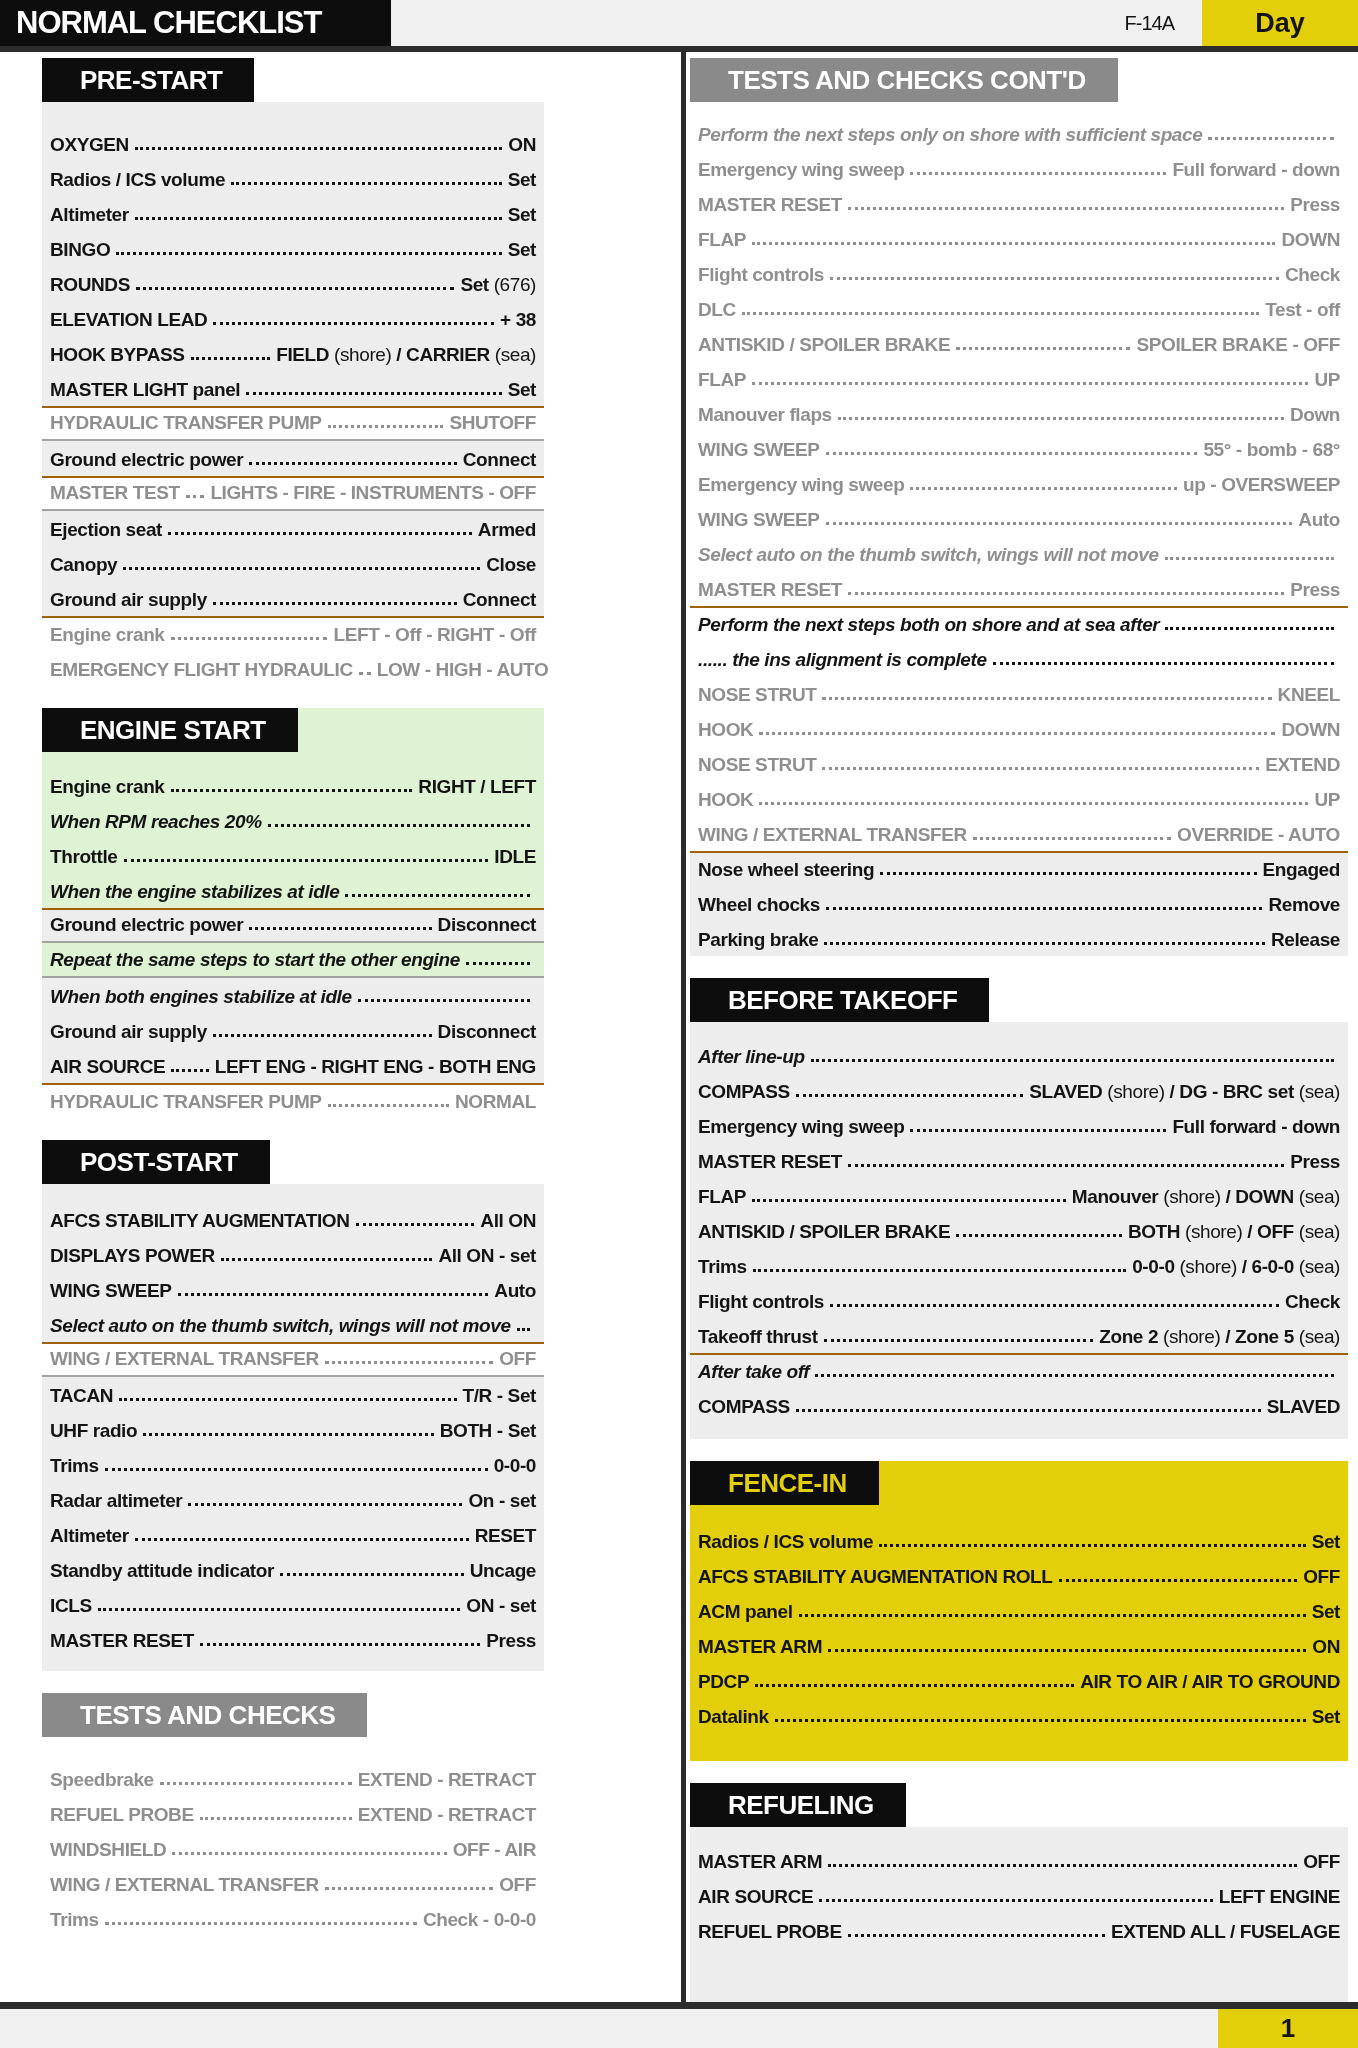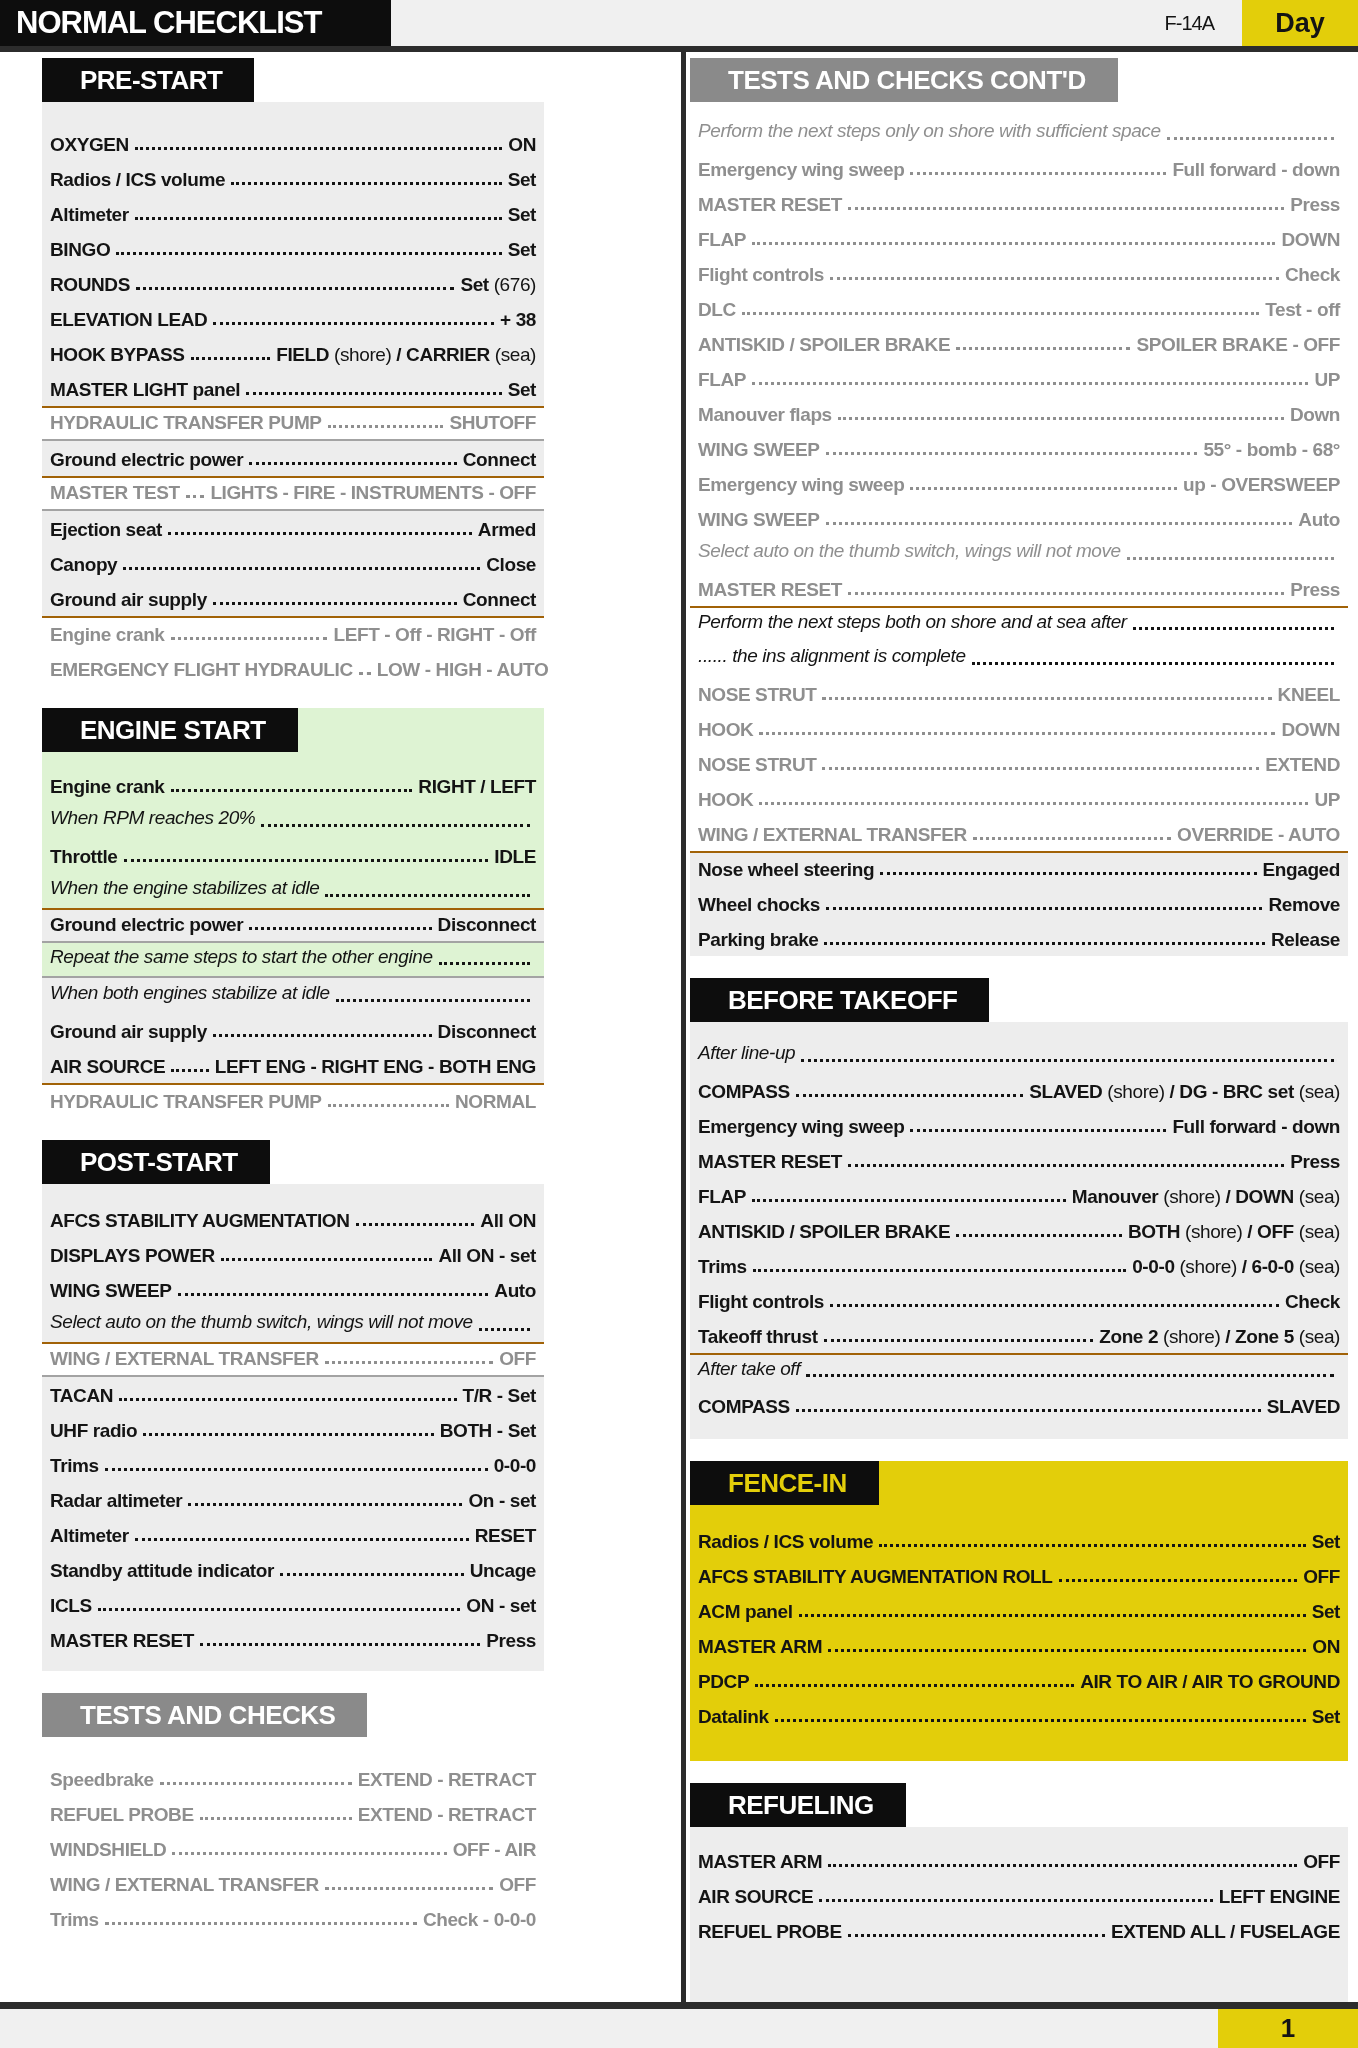--- a/index.html
+++ b/index.html
@@ -5,21 +5,21 @@
   html,body{margin:0;padding:0;background:#fff;}
   .page{position:relative;width:1358px;height:2048px;background:#ffffff;overflow:hidden;
         font-family:"Liberation Sans", sans-serif;-webkit-font-smoothing:antialiased;}
 
   
   .header{position:absolute;top:0;left:0;right:0;height:46px;background:#f0f0f0;display:flex;align-items:stretch;}
   .title-box{background:#0d0d0d;color:#fff;font-weight:700;font-size:31px;line-height:46px;
              padding:0 70px 0 16px;letter-spacing:-1px;white-space:nowrap;}
   .h-spacer{flex:1;}
   .aircraft{font-weight:400;font-size:20px;line-height:46px;color:#141414;margin-right:28px;letter-spacing:-1px;}
-  .day-badge{width:116px;background:var(--yellow,#e3ce0a);color:#141414;font-weight:700;font-size:27px;
+  .day-badge{width:156px;background:var(--yellow,#e3ce0a);color:#141414;font-weight:700;font-size:27px;
              line-height:46px;text-align:center;}
   .top-rule{position:absolute;top:46px;left:0;right:0;height:6px;background:var(--rule,#2c2c2c);}
 
   
   .col{position:absolute;top:58px;display:flex;flex-direction:column;}
   .col-left{left:10px;width:502px;height:1944px;padding-left:32px;}
   .col-right{left:690px;width:658px;height:1944px;}
   .vdiv{position:absolute;left:681px;top:52px;width:5px;height:1950px;background:var(--rule,#2c2c2c);}
 
   
@@ -50,21 +50,21 @@
   .sec-fence-in .sec-body{padding:18px 0 28px;}
   .sec-refueling .sec-body{padding:16px 0 0;}
 
   
   .row{display:flex;align-items:flex-end;height:35px;padding:0 8px 5px 8px;box-sizing:border-box;
        font-size:19px;font-weight:700;color:var(--ink,#141414);letter-spacing:-0.4px;}
   .row .lab{white-space:nowrap;}
   .row .dots{flex:1;min-width:12px;border-bottom:3px dotted currentColor;margin:0 6px 6px;align-self:flex-end;}
   .row .val{white-space:nowrap;text-align:right;}
   .row.muted{color:var(--muted,#8f8f8f);}
-  .row.note{font-weight:400;font-style:italic;align-items:center;}
+  .row.note{font-weight:700;font-style:italic;}
   .row.bg-green{background:var(--green,#def3d3);}
   .row.bg-gray{background:var(--gray,#ededed);}
   .row.bg-white{background:#fff;}
   .row.bt{border-top:2px solid #a16207;}
   .row.bb{border-bottom:2px solid #a3a3a3;}
   .pn{font-weight:400;}
 
   
   .bottom-rule{position:absolute;left:0;right:0;top:2002px;height:7px;background:var(--rule,#2c2c2c);}
   .footer{position:absolute;left:0;right:0;top:2009px;height:39px;background:#f0f0f0;}

